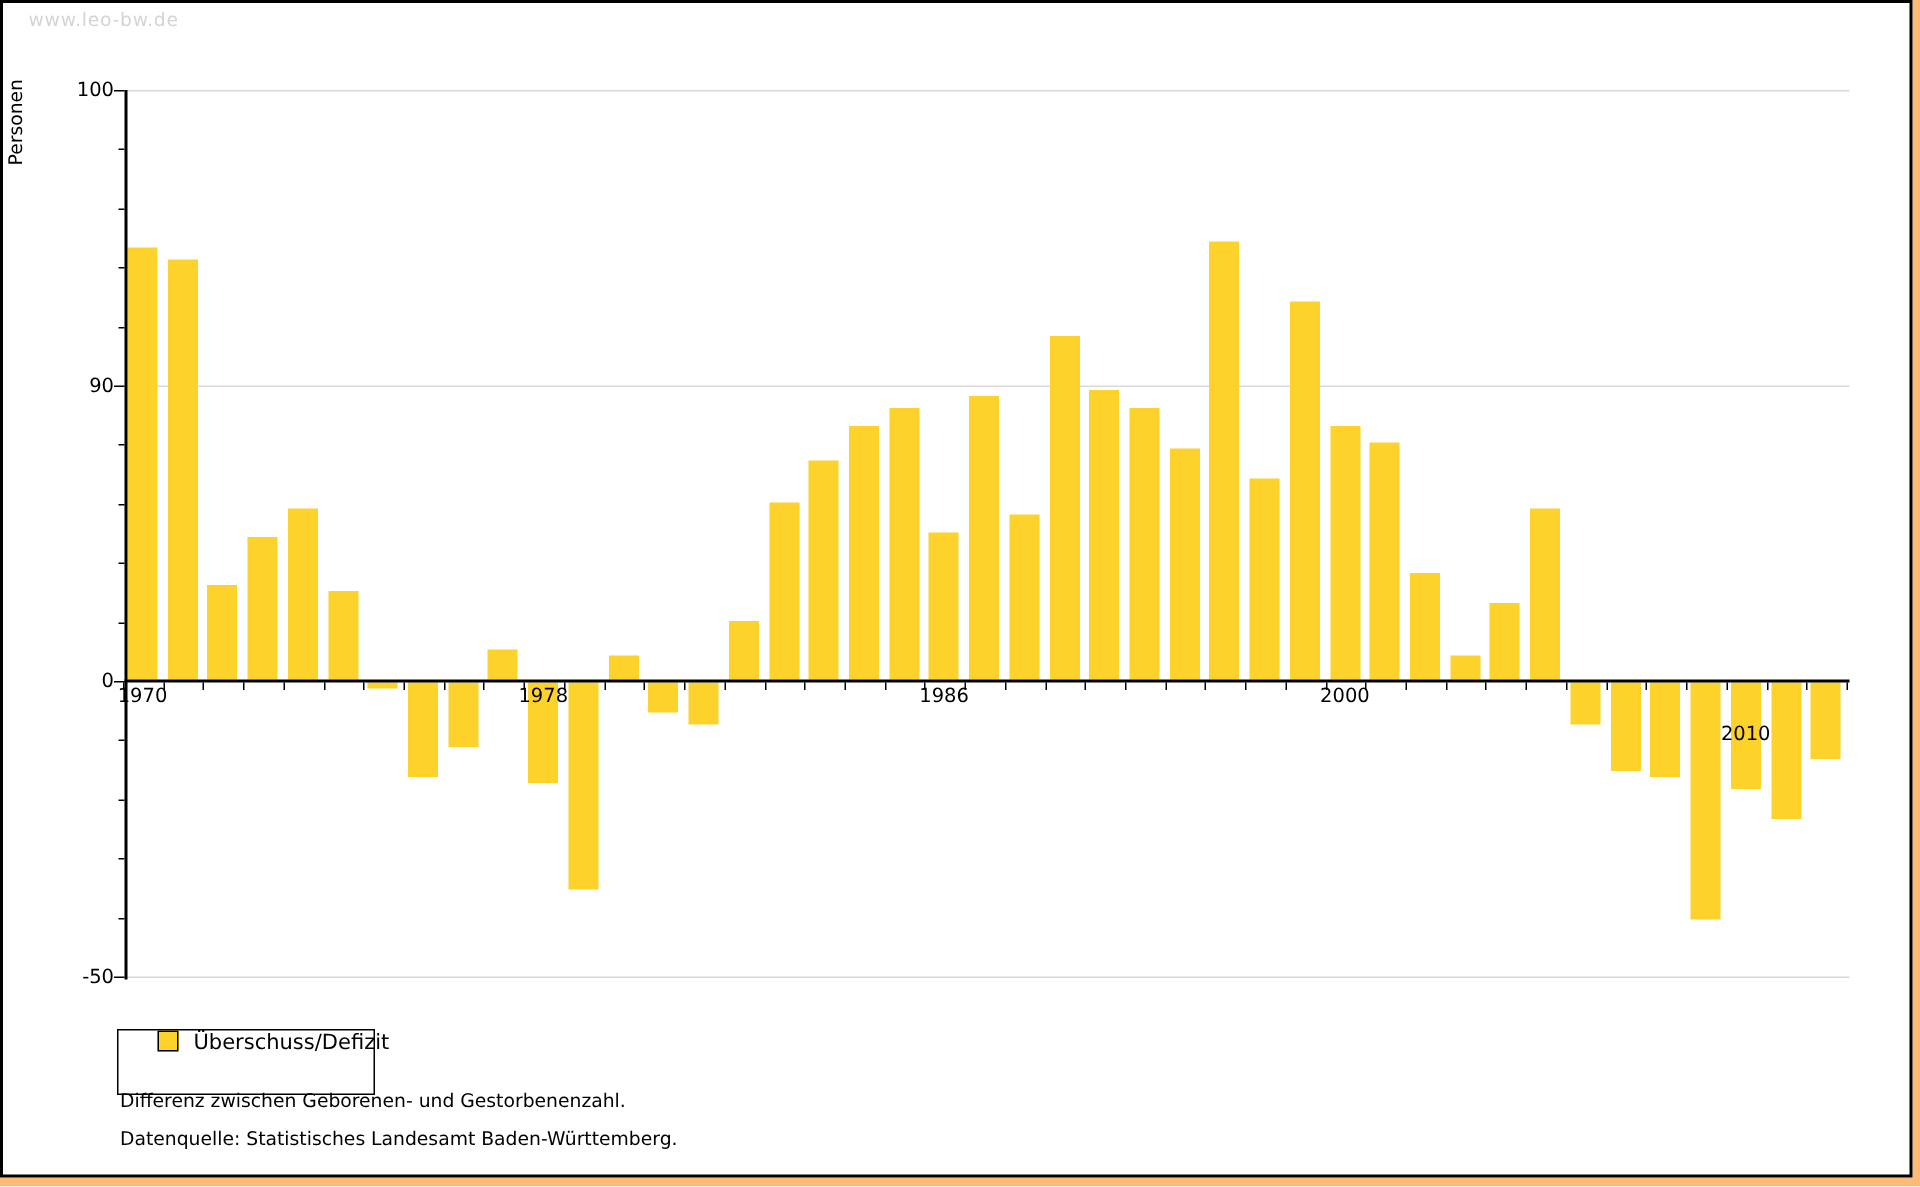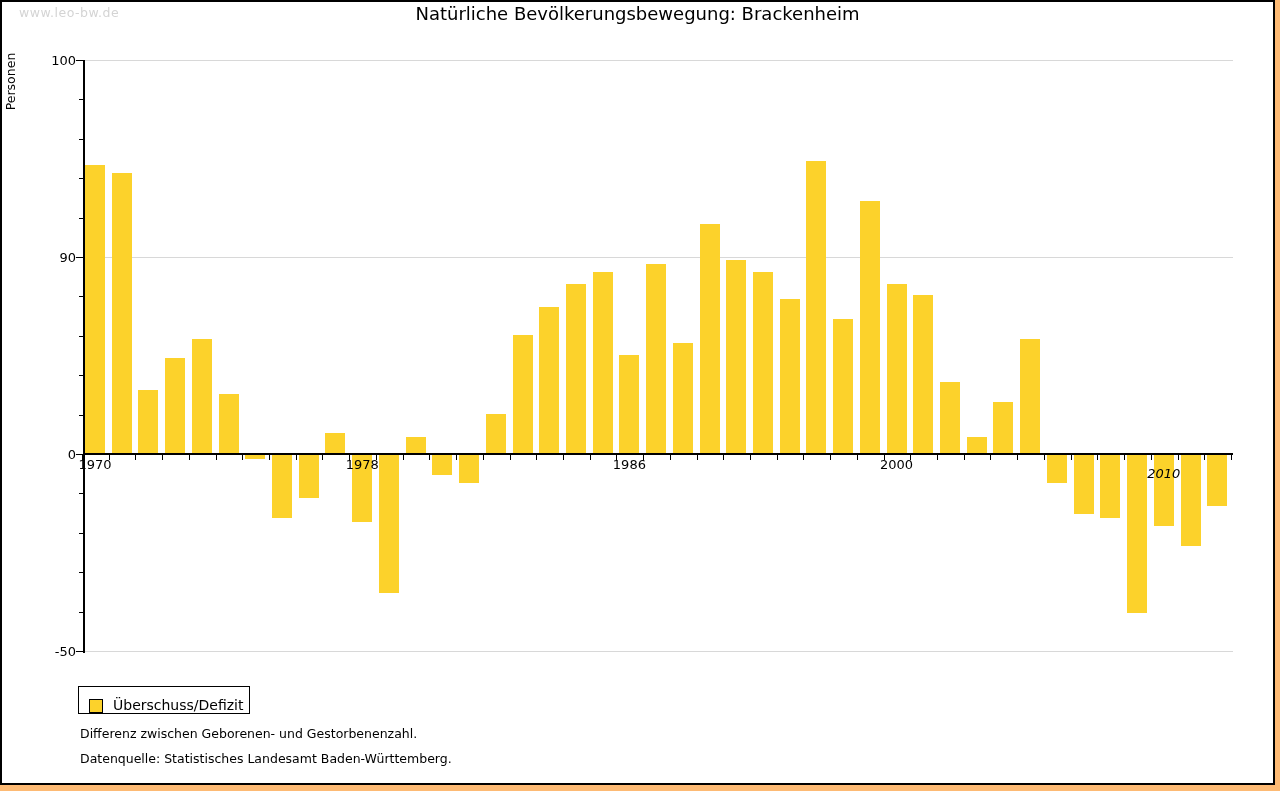--- a/index.html
+++ b/index.html
@@ -14,37 +14,36 @@
   #ylab-wrap{position:absolute;left:-30px;top:74px;width:80px;height:15px;text-align:center;
              transform:rotate(-90deg);font-size:12.5px;}
   #plot{position:absolute;left:0;top:0;width:1275px;height:785px;}
   .gridline{position:absolute;height:1px;background:#D8D8D8;}
   .bar{position:absolute;background:#FCD22B;}
   .xaxis{position:absolute;background:#000;}
   .yaxis{position:absolute;background:#000;}
   .tick{position:absolute;background:#000;}
   .ylab{position:absolute;width:38px;text-align:right;font-size:13px;line-height:15px;}
   .xlab{position:absolute;width:44px;text-align:center;font-size:13px;line-height:15px;z-index:5;}
-  #legend{position:absolute;left:78px;top:686px;width:172px;height:28px;box-sizing:border-box;
-          border:1.5px solid #000;background:#fff;display:flex;align-items:flex-end;padding-left:10px;}
+  #legend{position:absolute;left:78px;top:686px;width:172px;height:44px;box-sizing:border-box;
+          border:1.5px solid #000;background:#fff;display:flex;align-items:flex-start;padding-left:26px;}
   #legend-swatch{width:14px;height:14px;box-sizing:border-box;border:1.5px solid #000;
                  background:#FCD22B;flex:0 0 auto;}
   #legend-label{margin-left:10px;font-size:14px;}
   .footnote{position:absolute;left:80px;margin:0;font-size:12.5px;}
   #footnote-1{top:726px;}
   #footnote-2{top:751px;text-align:center;}
 </style>
 </head>
 <body>
 
 <div id="page">
   <div id="canvas">
 
     <span id="watermark">www.leo-bw.de</span>
-    <h1 id="title">Natürliche Bevölkerungsbewegung: Brackenheim</h1>
 
     <div id="ylab-wrap">
       <span>Personen</span>
     </div>
 
     <div id="plot">
         <div class="gridline" style="left: 83px; top: 60px; width: 1150px; background: rgb(216, 216, 216);"></div>
         <div class="gridline" style="left: 83px; top: 257px; width: 1150px; background: rgb(216, 216, 216);"></div>
         <div class="gridline" style="left: 83px; top: 651px; width: 1150px; background: rgb(216, 216, 216);"></div>
         <div class="bar" style="left: 85px; width: 20px; top: 165.38px; height: 287.62px; background: rgb(252, 210, 43);"></div>
@@ -153,21 +152,21 @@
         <div class="tick" style="left: 79px; top: 493.4px; width: 4px; height: 1px;"></div>
         <div class="tick" style="left: 79px; top: 532.8px; width: 4px; height: 1px;"></div>
         <div class="tick" style="left: 79px; top: 572.2px; width: 4px; height: 1px;"></div>
         <div class="tick" style="left: 79px; top: 611.6px; width: 4px; height: 1px;"></div>
         <div class="tick" style="left: 76px; top: 651px; width: 7px; height: 1px;"></div>
         <div class="ylab" style="left: 38px; top: 644px;">-50</div>
         <div class="xlab" style="left: 73px; top: 457px;">1970</div>
         <div class="xlab" style="left: 340.2px; top: 457px;">1978</div>
         <div class="xlab" style="left: 607.4px; top: 457px;">1986</div>
         <div class="xlab" style="left: 874.6px; top: 457px;">2000</div>
-        <div class="xlab" style="left: 1141.8px; top: 466px; font-style: italic;">2010</div>
+        <div class="xlab" style="left: 1141.8px; top: 482px;">2010</div>
       </div>
 
     <div id="legend">
       <span id="legend-swatch"></span>
       <span id="legend-label">Überschuss/Defizit</span>
     </div>
 
     <p class="footnote" id="footnote-1">Differenz zwischen Geborenen- und Gestorbenenzahl.</p>
     <p class="footnote" id="footnote-2">Datenquelle: Statistisches Landesamt Baden-Württemberg.</p>
 

